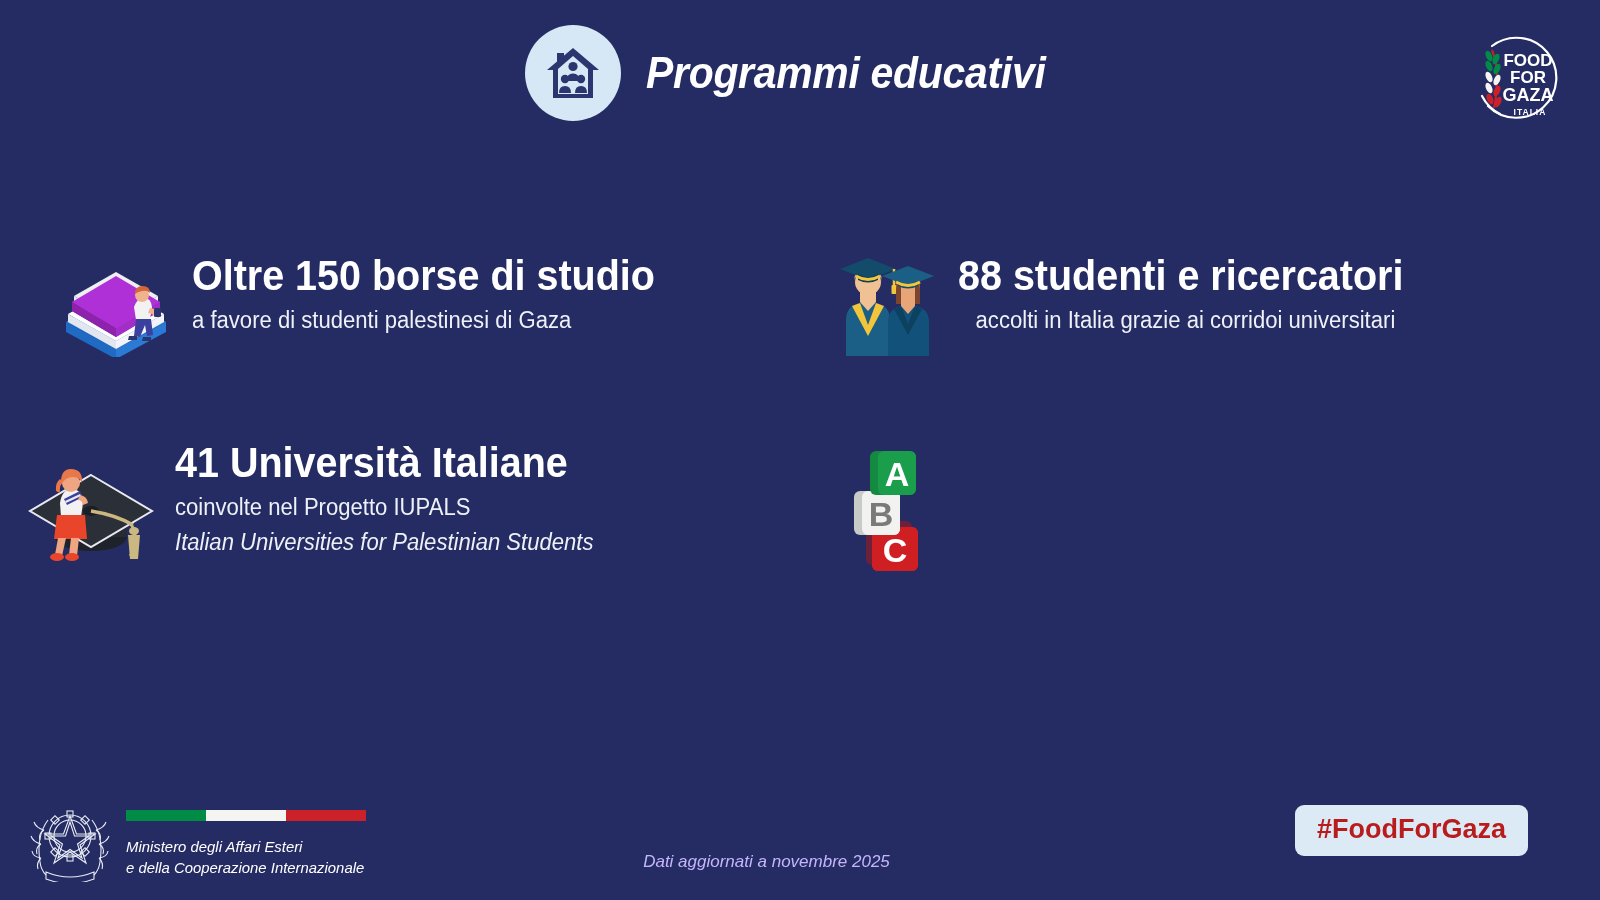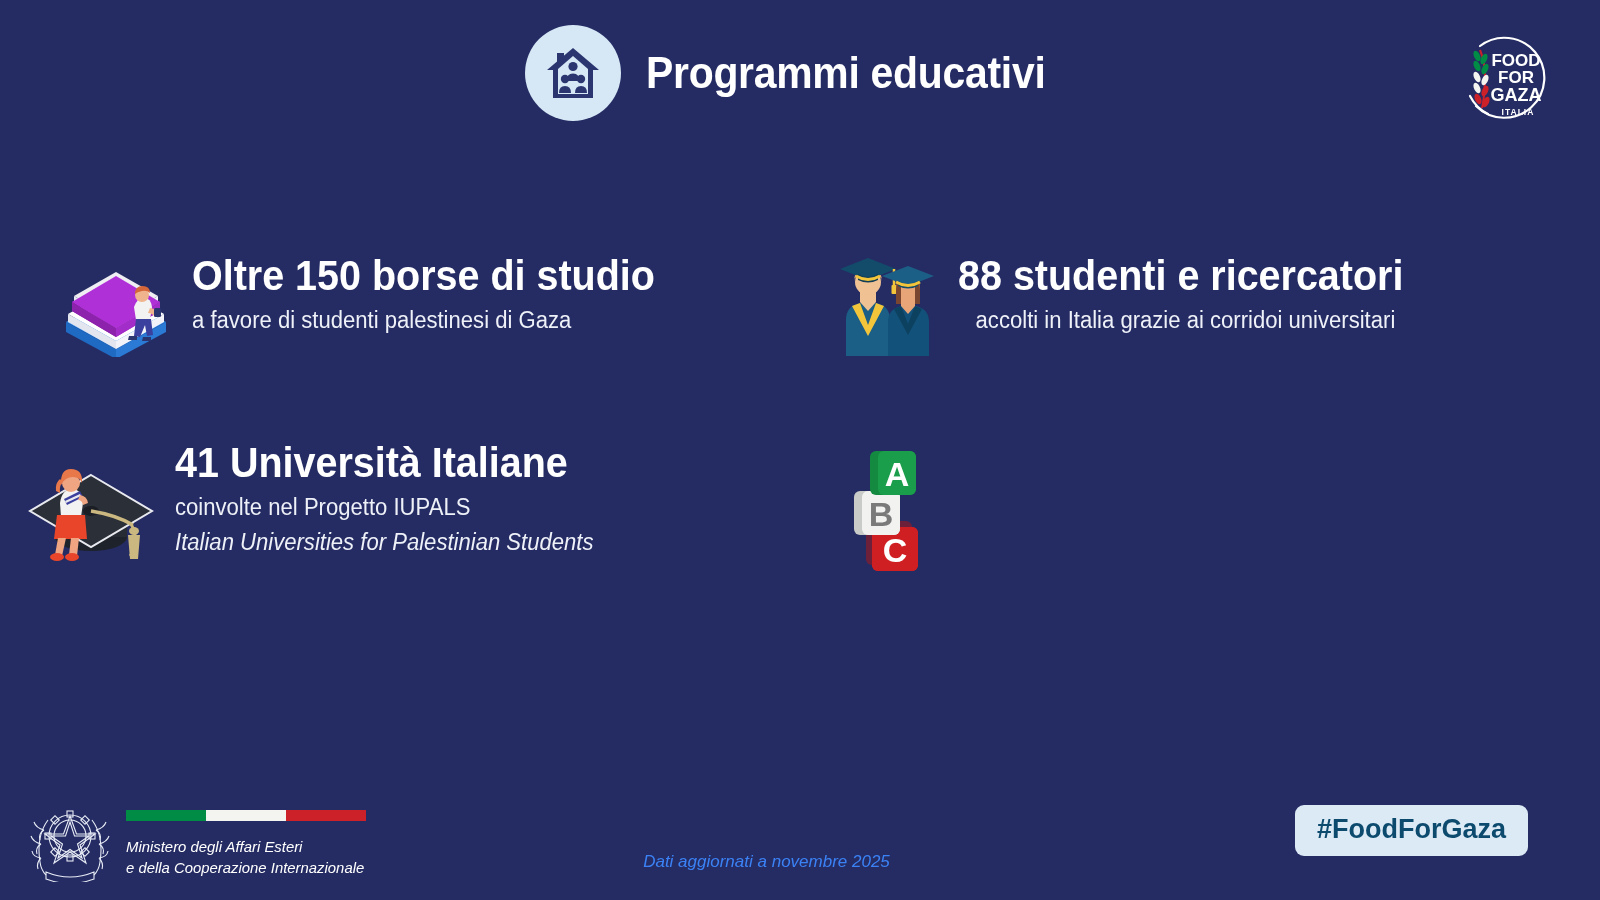--- a/index.html
+++ b/index.html
@@ -12,36 +12,36 @@
     overflow:hidden;
     position:relative;
   }
 
   
   .header {
     position:absolute;
     top:0; left:0; width:1600px; height:145px;
     display:flex; align-items:center; justify-content:center;
   }
-  .header-inner { display:flex; align-items:center; gap:25px; }
+  .header-inner { display:flex; align-items:center; gap:25px;font-style:italic; }
   .header-badge {
     width:96px; height:96px; border-radius:50%;
     background:#d6e7f5;
     display:flex; align-items:center; justify-content:center;
     flex:0 0 auto;
   }
   .header-title {
     font-size:44px; font-weight:bold; color:#ffffff;
     letter-spacing:-0.3px; white-space:nowrap;
     transform:scaleX(0.93); transform-origin:left center;
   }
 
   
   .ffg-logo {
-    position:absolute; top:26px; right:44px;
+    position:absolute; top:26px; right:32px;
     width:106px; height:106px;
   }
 
   
   .grid {
     position:absolute;
     top:252px; left:12px; width:1600px;
   }
   .row { display:flex; width:1600px; }
   .row-2 { margin-top:78px; }
@@ -83,26 +83,26 @@
   .tri-g { flex:1; background:#008c45; }
   .tri-w { flex:1; background:#f4f5f0; }
   .tri-r { flex:1; background:#cd212a; }
   .mae-line {
     font-size:15.5px; line-height:1.32; color:#ffffff; font-weight:normal;
     transform:scaleX(0.96); transform-origin:left center; white-space:nowrap;
   }
 
   .footer-note {
     position:absolute; left:0; width:1533px; bottom:28px;
-    text-align:center; font-size:17px; font-style:italic; color:#3b82f6;
+    text-align:center; font-size:17px; font-style:italic; color:#c4b5fd;
   }
 
   .hashtag {
     position:absolute; right:72px; bottom:44px;
-    background:#dceaf6; color:#0c4a6e;
+    background:#dceaf6; color:#b91c1c;
     font-size:27px; font-weight:bold;
     padding:9px 22px 11px 22px; border-radius:9px;
     white-space:nowrap;
   }
 </style>
 </head>
 <body>
 
 <div class="header">
   <div class="header-inner">

